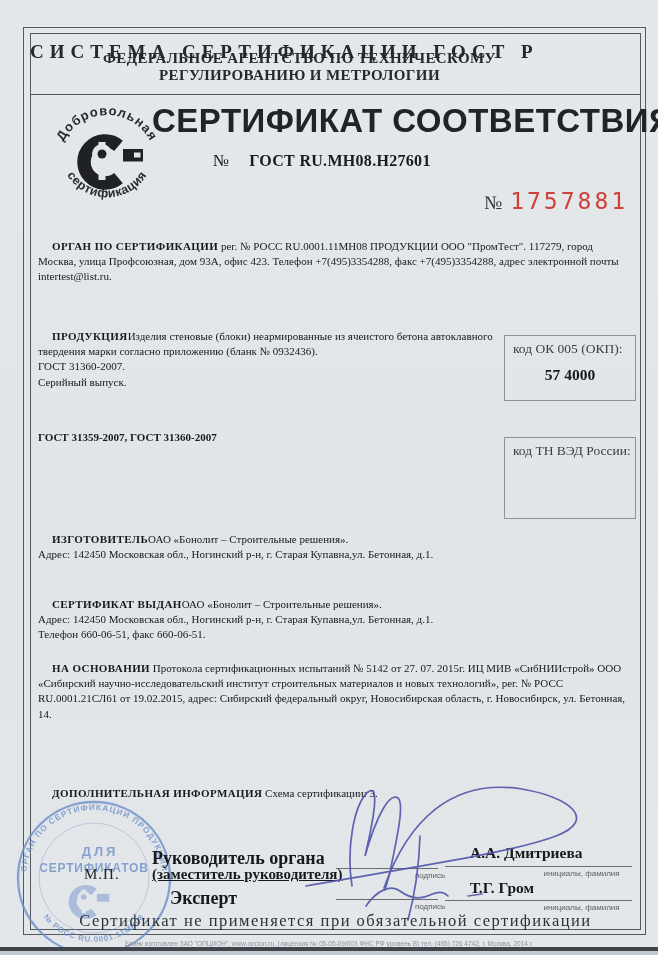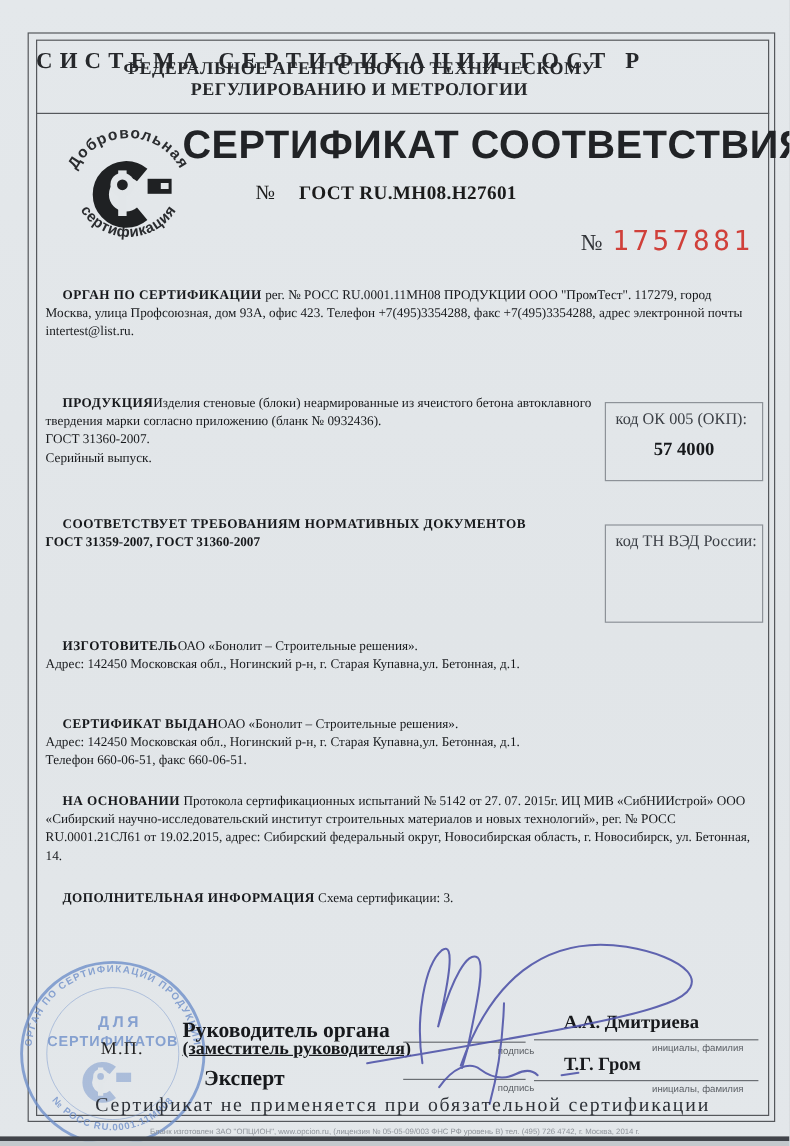--- a/index.html
+++ b/index.html
@@ -100,21 +100,20 @@
     <span class="lbl">ПРОДУКЦИЯ</span><span>Изделия стеновые (блоки) неармированные из ячеистого бетона автоклавного твердения марки согласно приложению (бланк № 0932436).</span>
     <span class="line">ГОСТ 31360-2007.</span>
     <span class="line">Серийный выпуск.</span>
   </p>
   <div class="codebox" style="left:504px;top:335px;width:130px;height:64px;">
     <div class="cb-label">код ОК 005 (ОКП):</div>
     <div class="cb-value">57 4000</div>
   </div>
 
   <p class="para" style="left:38px;top:419px;width:460px;">
-    <span class="lbl">СООТВЕТСТВУЕТ ТРЕБОВАНИЯМ НОРМАТИВНЫХ ДОКУМЕНТОВ</span>
     <span class="line" style="font-weight:bold">ГОСТ 31359-2007, ГОСТ 31360-2007</span>
   </p>
   <div class="codebox" style="left:504px;top:437px;width:130px;height:80px;">
     <div class="cb-label">код ТН ВЭД России:</div>
   </div>
 
   <p class="para" style="left:38px;top:521px;width:590px;">
     <span class="lbl">ИЗГОТОВИТЕЛЬ</span><span>ОАО «Бонолит – Строительные решения».</span>
     <span class="line">Адрес: 142450 Московская обл., Ногинский р-н, г. Старая Купавна,ул. Бетонная, д.1.</span>
   </p>
@@ -122,21 +121,21 @@
   <p class="para" style="left:38px;top:586px;width:590px;">
     <span class="lbl">СЕРТИФИКАТ ВЫДАН</span><span>ОАО «Бонолит – Строительные решения».</span>
     <span class="line">Адрес: 142450 Московская обл., Ногинский р-н, г. Старая Купавна,ул. Бетонная, д.1.</span>
     <span class="line">Телефон 660-06-51, факс 660-06-51.</span>
   </p>
 
   <p class="para" style="left:38px;top:650px;width:592px;">
     <span class="lbl">НА ОСНОВАНИИ</span><span> Протокола сертификационных испытаний № 5142 от 27. 07. 2015г. ИЦ МИВ «СибНИИстрой» ООО «Сибирский научно-исследовательский институт строительных материалов и новых технологий», рег. № РОСС RU.0001.21СЛ61 от 19.02.2015, адрес: Сибирский федеральный округ, Новосибирская область, г. Новосибирск, ул. Бетонная, 14.</span>
   </p>
 
-  <p class="para" style="left:38px;top:731px;width:590px;">
+  <p class="para" style="left:38px;top:775px;width:590px;">
     <span class="lbl">ДОПОЛНИТЕЛЬНАЯ ИНФОРМАЦИЯ</span><span> Схема сертификации: 3.</span>
   </p>
 
   <svg class="abs" style="left:2px;top:796px;" width="184" height="164" viewBox="0 0 184 164" opacity="0.78">
     <defs>
       <path id="stArcTop" d="M 24,82 A 68 68 0 0 1 160,82"></path>
       <path id="stArcBot" d="M 28,82 A 64 64 0 0 0 156,82"></path>
     </defs>
     <g stroke="#6d8ec9" fill="none">
       <circle cx="92" cy="82" r="76" stroke-width="2.4"></circle>

